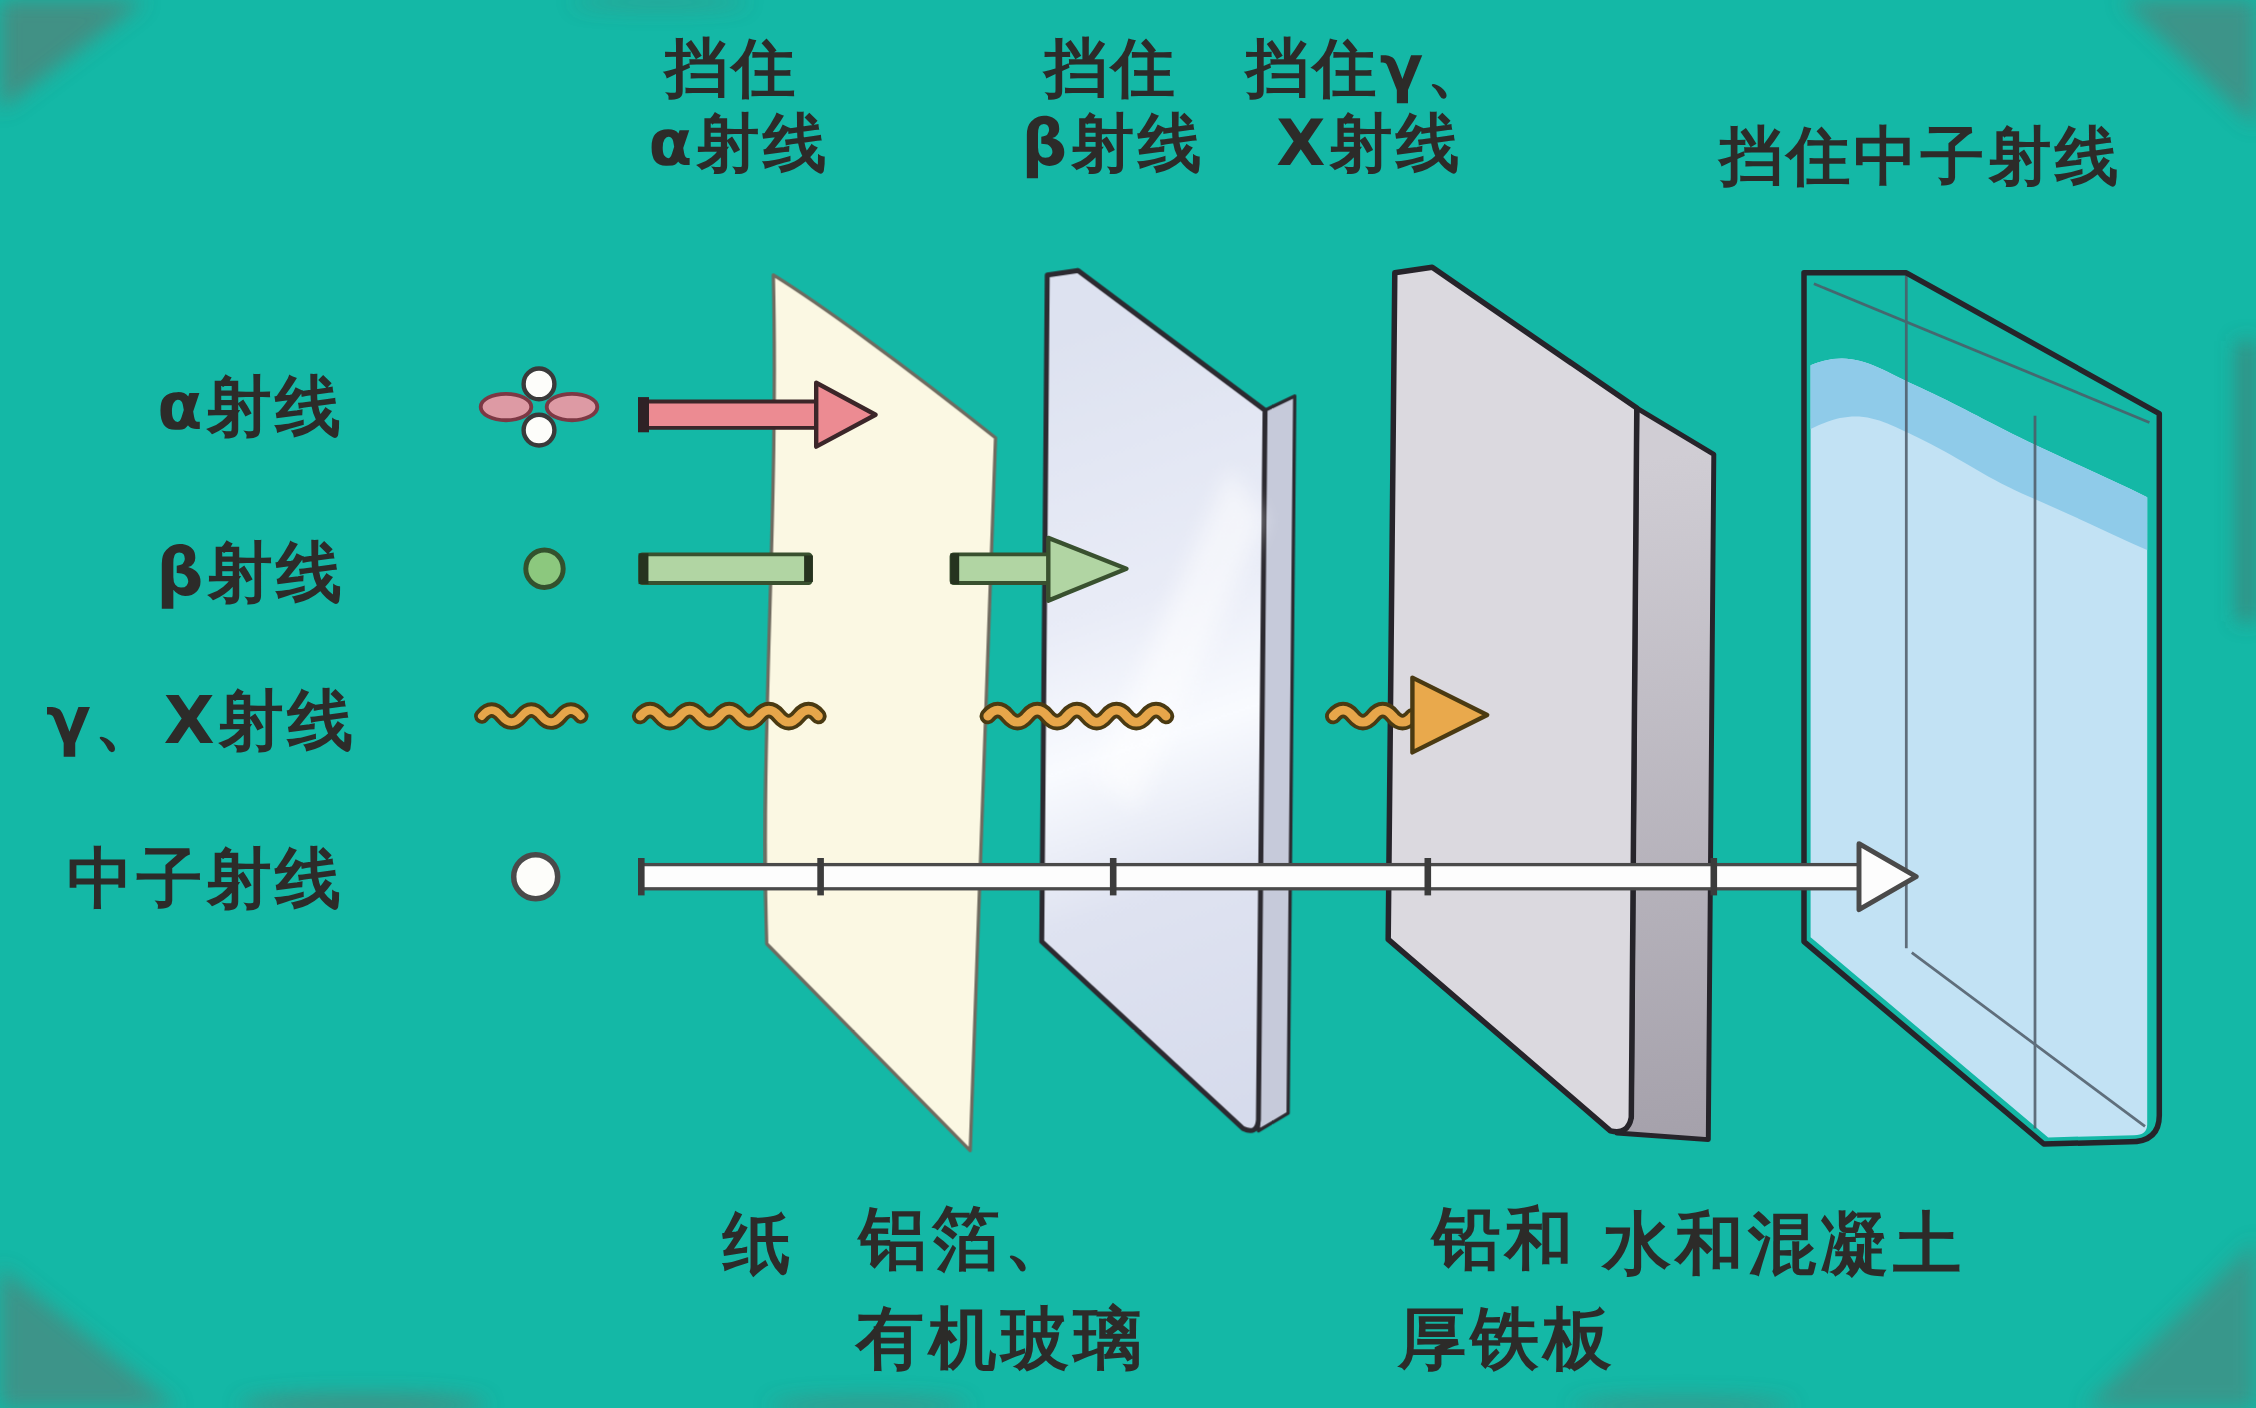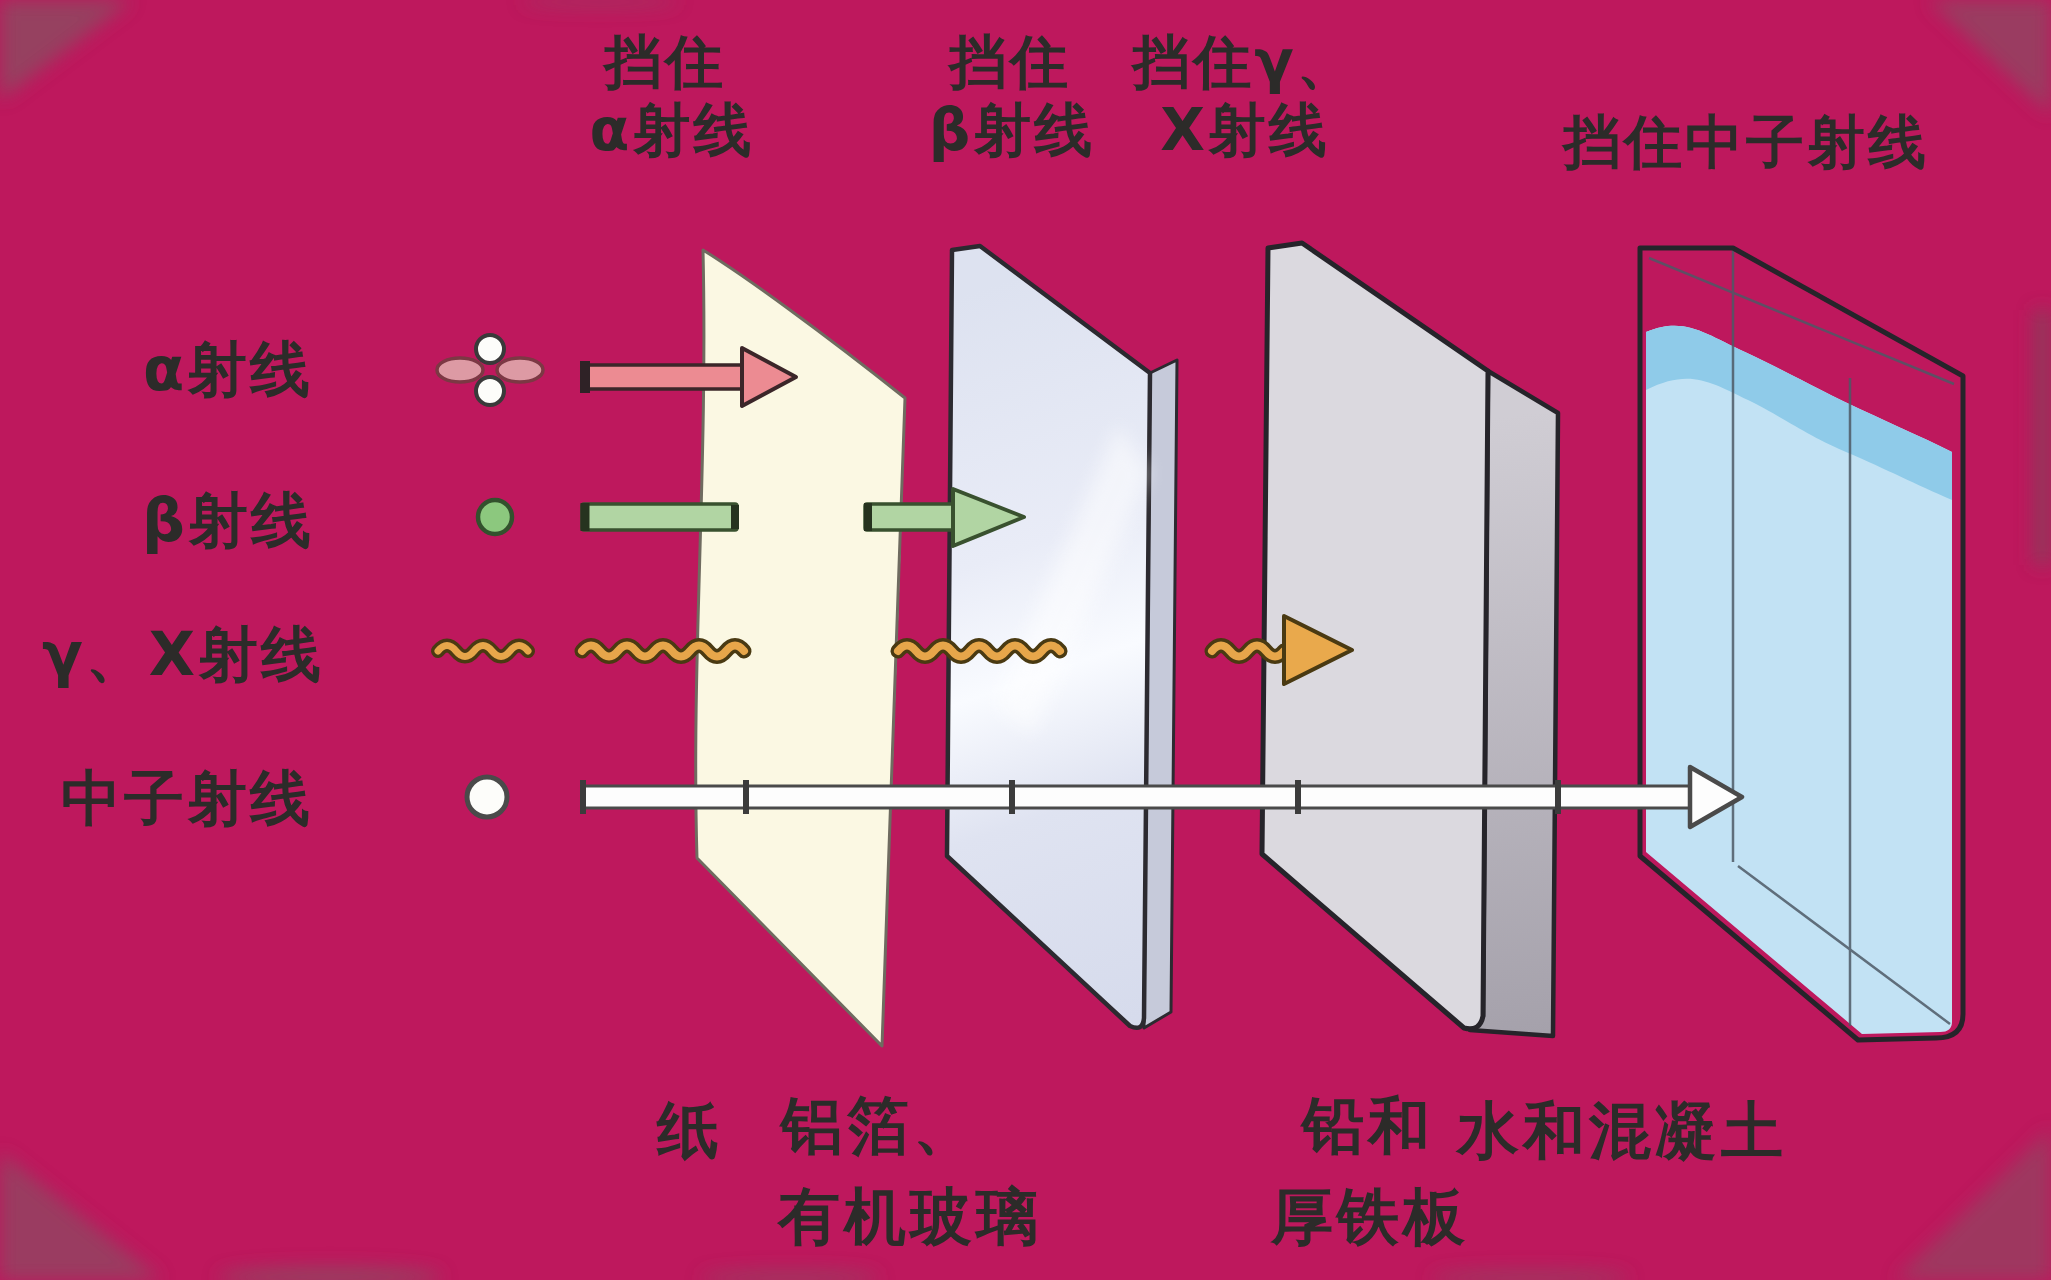--- a/index.html
+++ b/index.html
@@ -1,16 +1,16 @@
 <!DOCTYPE html>
 <html><head>
 <meta charset="utf-8">
 <style>
   html,body{margin:0;padding:0;background:#e8e6e2;}
-  .stage{position:relative;width:2051px;height:1280px;background:#be185d;overflow:hidden;
+  .stage{position:relative;width:2051px;height:1280px;background:#14b8a6;overflow:hidden;
          font-family:"DejaVu Sans","Liberation Sans",sans-serif;}
   svg{display:block;width:100%;height:100%;}
   text{font-family:"DejaVu Sans","Liberation Sans",sans-serif;fill:#2c2b29;font-weight:600;}
   .t-top{font-size:58px;letter-spacing:3px;}
   .t-left{font-size:60px;letter-spacing:3px;}
   .t-bottom{font-size:62px;letter-spacing:4px;}
 </style>
 </head>
 <body>
 

